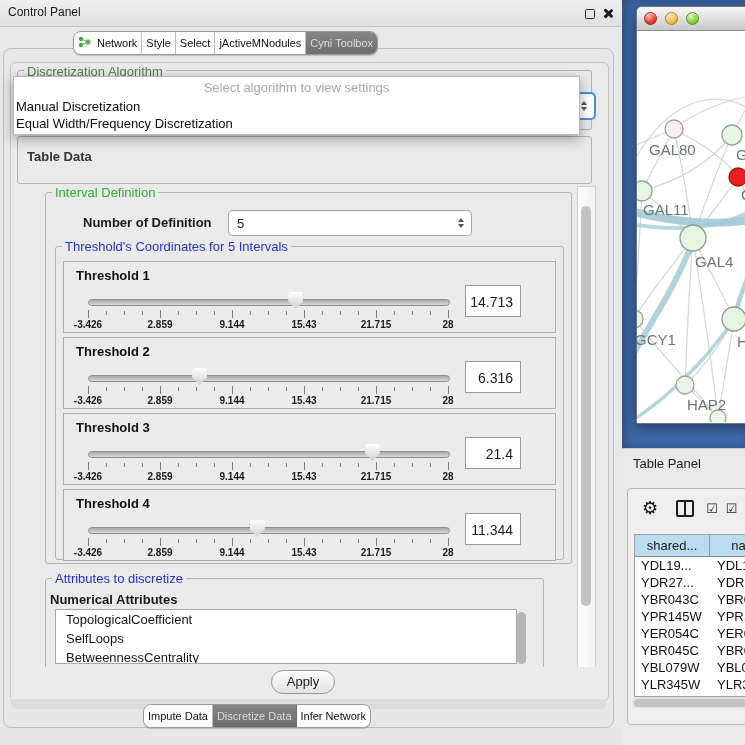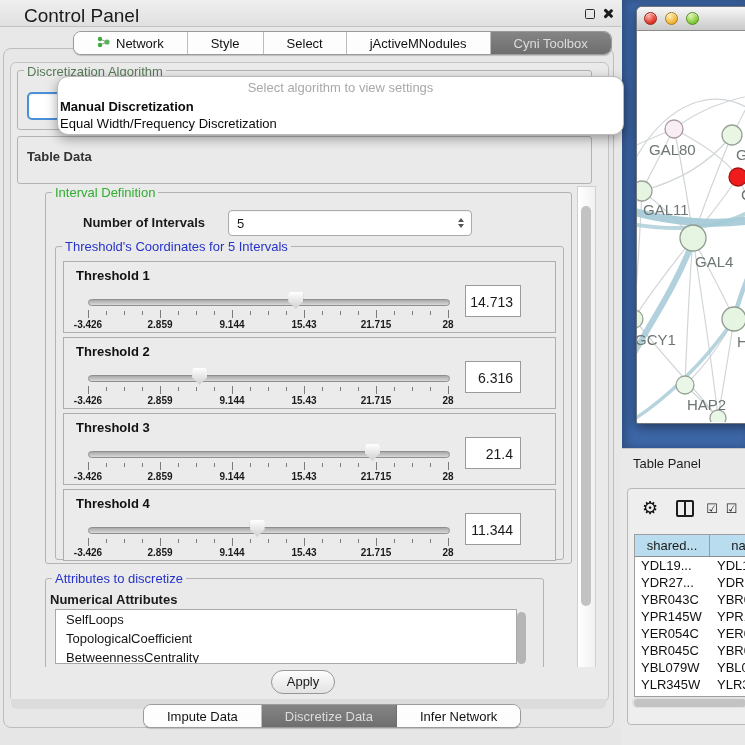--- a/index.html
+++ b/index.html
@@ -4,31 +4,31 @@
 <style>
   html,body{margin:0;padding:0;}
   body{width:745px;height:745px;overflow:hidden;background:#e8e8e8;
        font-family:"Liberation Sans", sans-serif; color:#1a1a1a;}
   #app{position:relative;width:745px;height:745px;}
 
   
   #left{position:absolute;left:0;top:0;width:621px;height:745px;background:#e8e8e8;}
   #titlebar{position:absolute;left:0;top:0;width:621px;height:26px;
     background:linear-gradient(#efefef,#e0e0e0);border-bottom:1px solid #c2c2c2;}
-  #titlebar .title{position:absolute;left:24px;top:5px;font-size:19px;color:#1a1a1a;}
+  #titlebar .title{position:absolute;left:8px;top:5px;font-size:12px;color:#1a1a1a;}
   .float-icon{position:absolute;left:585px;top:9px;width:8px;height:8px;border:1.5px solid #2a2a2a;border-radius:1.5px;}
   .close-icon{position:absolute;left:602px;top:8px;width:11px;height:11px;}
   .close-icon::before,.close-icon::after{content:"";position:absolute;left:4.5px;top:0;width:2.6px;height:11px;background:#1c1c1c;border-radius:1px;}
   .close-icon::before{transform:rotate(45deg);} .close-icon::after{transform:rotate(-45deg);}
 
   .tabgroup{position:absolute;display:flex;height:22px;border:1px solid #9b9b9b;border-radius:8px;
     background:#fdfdfd;overflow:hidden;box-shadow:0 1px 1px rgba(0,0,0,.18);z-index:6;}
   #top-tabs{left:73px;top:31px;}
   #bottom-tabs{left:143px;top:704px;}
-  .tab{display:flex;align-items:center;gap:5px;padding:0 23px;font-size:13px;color:#111;
+  .tab{display:flex;align-items:center;gap:5px;padding:0 4px;font-size:11px;color:#111;
     border-right:1px solid #bdbdbd;background:#fdfdfd;white-space:nowrap;}
   .tab:last-child{border-right:none;}
   .tab.selected{background:linear-gradient(#858585,#6e6e6e);color:#dcdcdc;border-right-color:#6e6e6e;}
 
   #main-panel{position:absolute;left:3px;top:48px;width:609px;height:678px;background:#e7e7e7;
     border:1px solid #bdbdbd;border-radius:8px;z-index:1;}
   #content-panel{position:absolute;left:10px;top:62px;width:597px;height:638px;background:#eaeaea;
     border:1px solid #c4c4c4;border-radius:6px;z-index:1;}
 
   .group{position:absolute;border:1px solid #b3b3b3;border-radius:3px;z-index:2;}
@@ -37,24 +37,24 @@
 
   .combo{position:absolute;background:#fff;border:1px solid #ababab;border-radius:4px;font-size:13px;
     display:flex;align-items:center;padding-left:8px;box-shadow:inset 0 1px 2px rgba(0,0,0,.06);z-index:3;}
   .combo.focus{border:2px solid #4a90d8;border-radius:5px;}
   .stepper{position:absolute;right:7px;top:50%;transform:translateY(-50%);display:flex;flex-direction:column;gap:2px;}
   .arr-up{width:0;height:0;border-left:3.5px solid transparent;border-right:3.5px solid transparent;border-bottom:4.5px solid #555;}
   .arr-down{width:0;height:0;border-left:3.5px solid transparent;border-right:3.5px solid transparent;border-top:4.5px solid #555;}
 
   
   #algo-popup{position:absolute;left:13px;top:76px;width:565px;height:57px;background:#fff;
-    border:1px solid #b9b9b9;border-radius:11px;box-shadow:0 4px 12px rgba(0,0,0,.35);z-index:50;margin-left:44px;}
+    border:1px solid #b9b9b9;border-radius:0;box-shadow:0 4px 12px rgba(0,0,0,.35);z-index:50;}
   #algo-popup .ph{display:block;text-align:center;color:#a9a9a9;font-size:13px;padding-top:3px;height:18px;}
   .popup-option{font-size:13px;color:#0c0c0c;padding-left:2px;height:17px;line-height:17px;white-space:nowrap;}
-  .popup-option.bold{font-weight:bold;}
+  .popup-option.bold{font-weight:normal;}
 
   
   .vtrack{position:absolute;background:linear-gradient(to right,#ffffff,#f1f1f1);border:1px solid #cfcfcf;z-index:4;}
   .vthumb{position:absolute;left:3px;width:10px;background:#c2c2c2;border-radius:6px;}
   .list-vthumb{position:absolute;background:#b5b5b5;border-radius:5px;z-index:5;}
 
   
   #thresholds{position:absolute;left:63px;top:261px;width:493px;z-index:3;}
   .th-panel{position:relative;height:70px;border:1px solid #aeaeae;background:#ebebeb;margin-bottom:4px;padding-left:36px;}
   .th-label{position:absolute;left:12px;top:6px;font-weight:bold;font-size:13px;color:#111;}
@@ -182,21 +182,21 @@
 
     <div class="group" style="left:17px;top:136px;width:573px;height:46px;"></div>
     <span class="group-title gt-dark" style="left:24px;top:129px;">Table Data</span>
 
     <div class="vtrack" style="left:577px;top:186px;width:17px;height:511px;">
       <div class="vthumb" style="top:19px;height:400px;"></div>
     </div>
 
     <div class="group" style="left:45px;top:192px;width:525px;height:370px;"></div>
     <span class="group-title gt-green" style="left:52px;top:185px;">Interval Definition</span>
-    <span style="position:absolute;left:83px;top:215px;font-size:13px;font-weight:bold;z-index:3;">Number of Intervals</span>
+    <span style="position:absolute;left:83px;top:215px;font-size:13px;font-weight:bold;z-index:3;">Number of Definition</span>
     <div class="combo" style="left:228px;top:210px;width:234px;height:24px;">
       <span>5</span>
       <div class="stepper">
           <div class="arr-up"></div>
           <div class="arr-down"></div>
         </div>
     </div>
 
     <div class="group" style="left:55px;top:246px;width:507px;height:312px;"></div>
     <span class="group-title gt-blue" style="left:62px;top:239px;">Threshold's Coordinates for 5 Intervals</span>
@@ -351,22 +351,22 @@
             <span style="left: 360px;">28</span>
           </div>
     <div class="value-box">11.344</div>
   </div>
 </div>
 
     <div class="group" style="left:45px;top:578px;width:497px;height:90px;"></div>
     <span class="group-title gt-blue" style="left:52px;top:571px;">Attributes to discretize</span>
     <span style="position:absolute;left:50px;top:592px;font-size:13px;font-weight:bold;z-index:3;">Numerical Attributes</span>
     <div id="attr-list">
+        <div class="attr-item">TopologicalCoefficient</div>
         <div class="attr-item">SelfLoops</div>
-        <div class="attr-item">TopologicalCoefficient</div>
         <div class="attr-item">BetweennessCentrality</div>
       </div>
     <div class="list-vthumb" style="left:517px;top:612px;width:9px;height:52px;"></div>
 
     <div id="apply-strip">
       <div id="apply-btn">Apply</div>
     </div>
     <div id="bottom-shade"></div>
     <div id="below-strip"></div>
 

